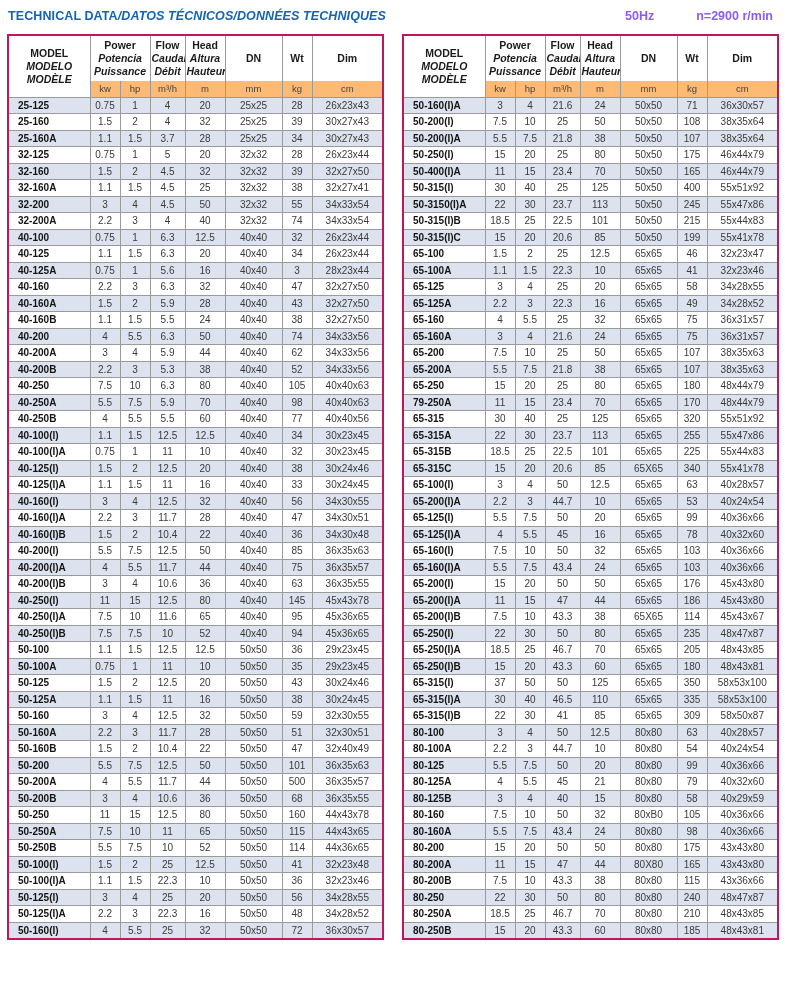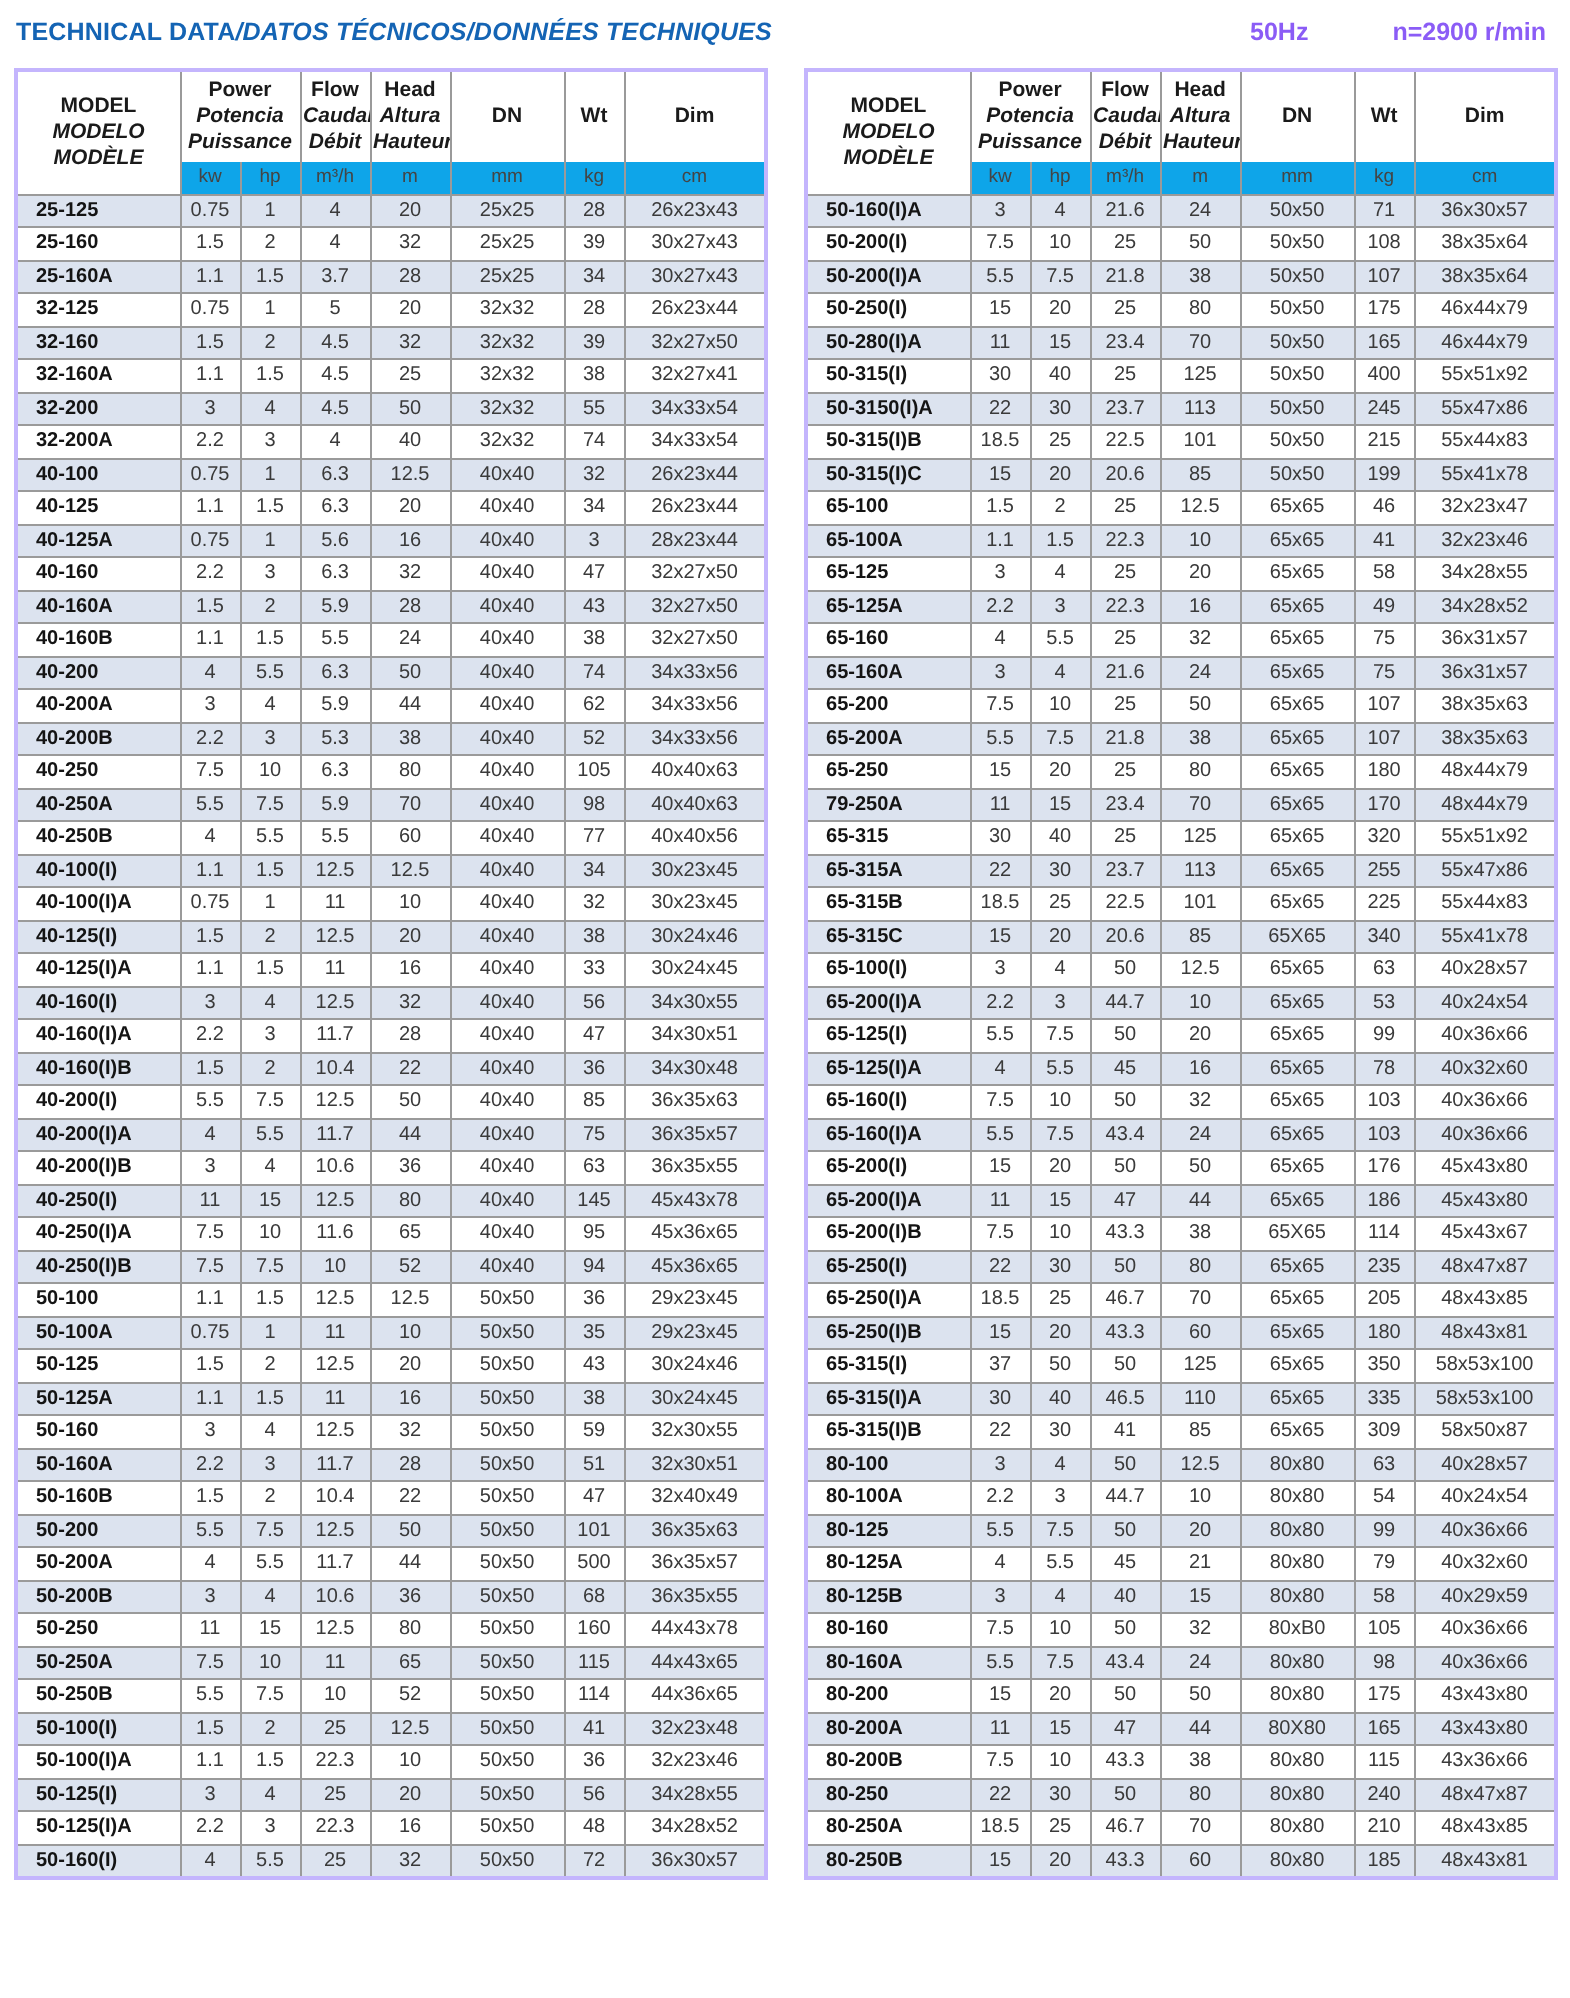--- a/index.html
+++ b/index.html
@@ -22,36 +22,36 @@
   .meta {
     display: flex; gap: 42px; color: #8b5cf6; font-weight: bold;
     font-size: 12.5px; padding-right: 2px;
   }
   .tables {
     display: flex; gap: 18px; padding: 0 7px; margin-top: 11px;
   }
   table.spec {
     border-collapse: collapse; table-layout: fixed;
     width: 375px; font-size: 10px; color: #3a3a3a;
-    border: 2px solid #c4b5fd;
+    border: 2px solid #be185d;
   }
   .spec th, .spec td {
     border: 1px solid #9a9a9a;
     text-align: center; vertical-align: middle;
     padding: 0 1px; overflow: hidden; white-space: nowrap;
   }
   .spec thead tr.lbl th {
     border-bottom: none; height: 46px;
     font-size: 10.5px; color: #1a1a1a; line-height: 1.25;
     background: #ffffff; font-weight: bold;
   }
   .spec thead tr.unit th {
     border-top: none; height: 16px;
     font-weight: normal; font-size: 9.5px; color: #444;
-    background: #0ea5e9;
+    background: #fdba74;
   }
   .spec thead th .en { font-style: normal; display: block; }
   .spec thead th .it2 { font-style: italic; display: block; }
   .spec tbody td { height: 16.5px; }
   .spec tbody tr:nth-child(odd) { background: #dce3ef; }
   .spec tbody tr:nth-child(even) { background: #ffffff; }
   .spec tbody td.model {
     text-align: left; padding-left: 9px;
     font-weight: bold; color: #141414; font-size: 10px;
   }
@@ -712,21 +712,21 @@
           <td class="model">50-250(I)</td>
           <td>15</td>
           <td>20</td>
           <td>25</td>
           <td>80</td>
           <td>50x50</td>
           <td>175</td>
           <td>46x44x79</td>
         </tr>
         <tr>
-          <td class="model">50-280(I)A</td>
+          <td class="model">50-400(I)A</td>
           <td>11</td>
           <td>15</td>
           <td>23.4</td>
           <td>70</td>
           <td>50x50</td>
           <td>165</td>
           <td>46x44x79</td>
         </tr>
         <tr>
           <td class="model">50-315(I)</td>

